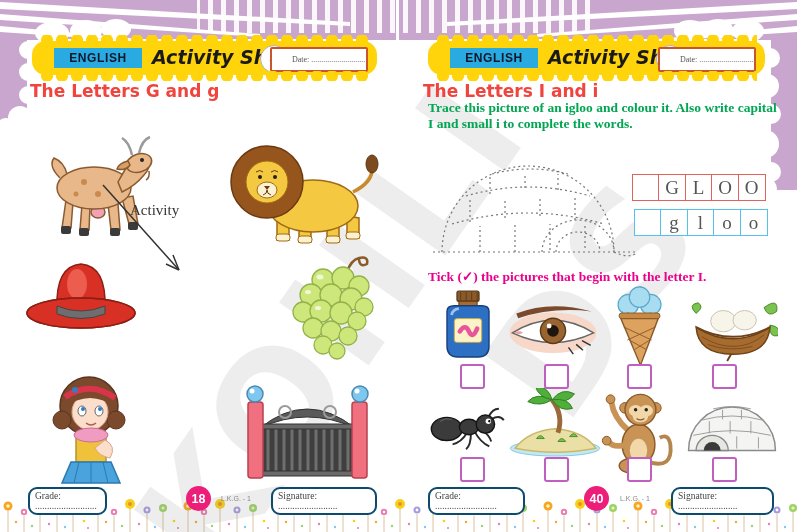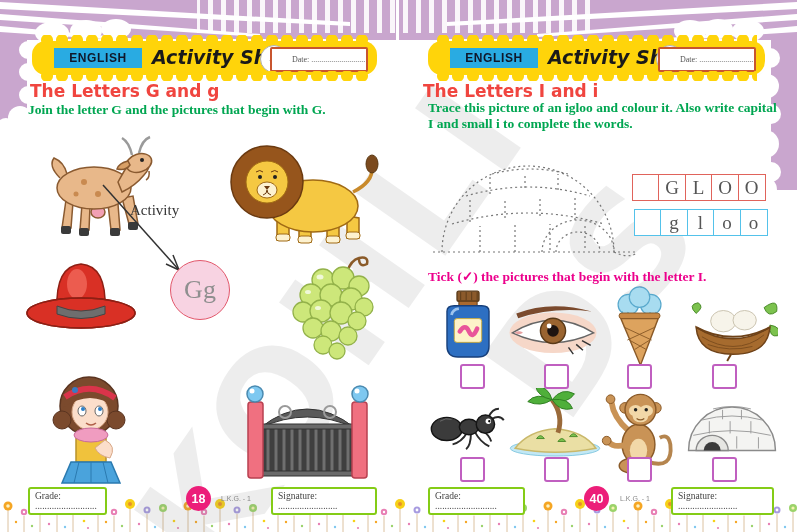--- a/index.html
+++ b/index.html
@@ -19,21 +19,21 @@
   .instr{position:absolute;font:700 13.5px "Liberation Serif",serif;color:#00A651;line-height:1.2}
   .tick-instr{position:absolute;font:700 13.5px "Liberation Serif",serif;color:#EC008C}
   .fig{position:absolute}
   .example-label{position:absolute;font:400 15px "Liberation Serif",serif;color:#333}
   .gg-circle{position:absolute;width:58px;height:58px;border-radius:50%;background:#F8D3E2;border:1.5px solid #E2576B;display:flex;align-items:center;justify-content:center;font:400 26px "Liberation Serif",serif;color:#8F8F8F}
   .wrow{position:absolute;display:flex}
   .cell{width:26px;height:25px;background:#fff;display:flex;align-items:center;justify-content:center;font:400 19px "Liberation Serif",serif;color:#555;margin-left:-1.5px}
   .cap .cell{border:1.5px solid #E0635B}
   .sm .cell{border:1.5px solid #54C2EA}
   .tickbox{position:absolute;width:21px;height:21px;background:#fff;border:2px solid #C05FC0;border-radius:3px}
-  .field{position:absolute;height:24px;background:#fff;border:2px solid #84cc16;border-radius:3px;display:flex;align-items:center;padding-left:5px;font:400 9.5px "Liberation Serif",serif;color:#444}
+  .field{position:absolute;height:24px;background:#fff;border:2px solid #0c4a6e;border-radius:9px;display:flex;align-items:center;padding-left:5px;font:400 9.5px "Liberation Serif",serif;color:#444}
   .pgnum{position:absolute;width:25px;height:25px;border-radius:50%;background:#EC1E79;color:#fff;display:flex;align-items:center;justify-content:center;font:700 12.5px "Liberation Sans",sans-serif}
   .lkg{position:absolute;font:400 7px "Liberation Sans",sans-serif;color:#888}
 </style>
 </head>
 <body>
 
 <div id="stage">
 
   <svg class="decor" style="left:0;top:0" width="797" height="40">
     <defs>
@@ -109,21 +109,20 @@
 
   <div class="layer">
 
     <div class="sheet-header" style="left:32px;top:41px;width:345px">
       <div class="subject">ENGLISH</div>
       <div class="series">Activity Sheet</div>
       <div class="circle-num">4</div>
       <div class="date-box">Date: ...........................</div>
     </div>
     <div class="lesson-title" style="left:30px;top:81px">The Letters G and g</div>
-    <div class="instr" style="left:28px;top:102px;width:356px">Join the letter G and the pictures that begin with G.</div>
 
     <svg class="fig" style="left:32px;top:134px" width="150" height="106" viewBox="0 0 150 106">
       <g stroke="#8a5a30" stroke-width="1.5">
         <path d="M28 44 Q16 32 22 24 Q32 28 35 40" fill="#E8B88A"></path>
         <path d="M34 66 l-4 28 h9 l2-26 Z" fill="#E8B88A"></path>
           <path d="M50 70 l-2 26 h9 l1-24 Z" fill="#E8B88A"></path>
         <path d="M76 70 l3 26 h9 l-2-26 Z" fill="#E8B88A"></path>
           <path d="M90 64 l7 26 h9 l-5-28 Z" fill="#E8B88A"></path>
         <ellipse cx="66" cy="78" rx="7" ry="6" fill="#F2A0B4"></ellipse>
         <ellipse cx="62" cy="54" rx="37" ry="21" fill="#E8B88A"></ellipse>
@@ -166,21 +165,20 @@
       <ellipse cx="52" cy="58" rx="10" ry="8" fill="#FDF2D0" stroke="#A06A14"></ellipse>
       <path d="M49 54 h6 l-3 4 Z" fill="#6b3a10"></path>
       <path d="M52 58 q0 4 -4 5 M52 58 q0 4 4 5" stroke="#6b3a10" fill="none"></path>
     </svg>
 
     <div class="example-label" style="left:130px;top:202px">Activity</div>
     <svg class="fig" style="left:95px;top:180px" width="100" height="100" viewBox="0 0 100 100">
       <line x1="8" y1="5" x2="84" y2="90" stroke="#333" stroke-width="1.5"></line>
       <path d="M84 90 L71 84 M84 90 L78 75" stroke="#333" stroke-width="1.5" fill="none"></path>
     </svg>
-    <div class="gg-circle" style="left:170px;top:260px">Gg</div>
 
     <svg class="fig" style="left:25px;top:256px" width="112" height="80" viewBox="0 0 112 80">
       <path d="M32 54 Q30 10 56 8 Q82 10 80 54 Z" fill="#D93025" stroke="#8E1F14" stroke-width="1.5"></path>
       <ellipse cx="52" cy="28" rx="10" ry="15" fill="#F26B5E" opacity="0.75"></ellipse>
       <ellipse cx="56" cy="57" rx="54" ry="15" fill="#D93025" stroke="#8E1F14" stroke-width="1.5"></ellipse>
       <path d="M32 50 q24 10 48 0 l0 8 q-24 9 -48 0 Z" fill="#6e6e6e" stroke="#444"></path>
       <ellipse cx="56" cy="57" rx="54" ry="15" fill="none" stroke="#8E1F14" stroke-width="1.5"></ellipse>
     </svg>
 
     <svg class="fig" style="left:263px;top:252px" width="115" height="112" viewBox="0 0 115 112">

